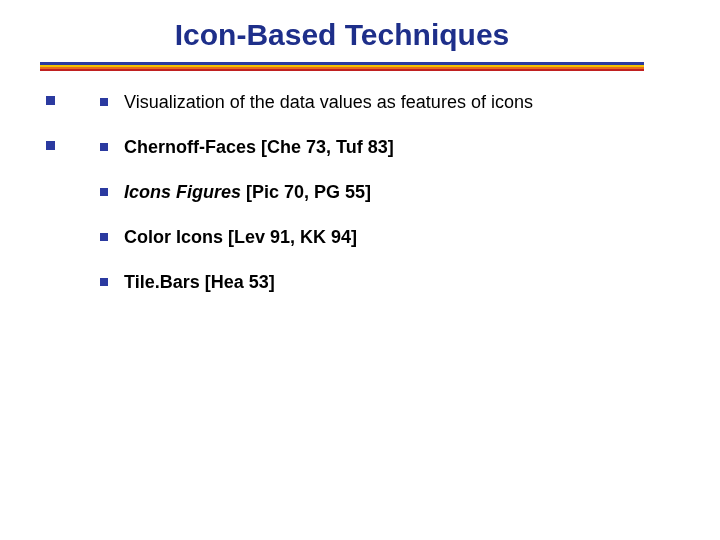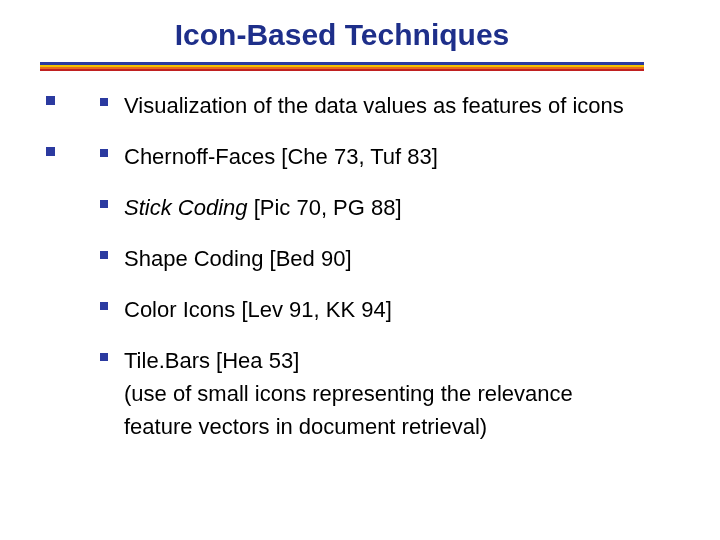--- a/index.html
+++ b/index.html
@@ -74,35 +74,35 @@
   }
   ul.level2 {
     list-style: none;
     padding: 0 0 0 30px;
     margin: 14px 0 0 0;
   }
   ul.level2 > li {
     position: relative;
     padding-left: 24px;
     margin: 0 0 18px 0;
-    font-size: 22px;
+    font-size: 18px;
     font-weight: normal;
     color: #000;
     line-height: 1.5;
   }
   ul.level2 > li::before {
     content: "";
     position: absolute;
     left: 0;
     top: 9px;
     width: 8px;
     height: 8px;
     background: #2b3aa0;
   }
-  .bold { font-weight: normal; }
+  .bold { font-weight: bold; }
   .italic { font-style: italic; }
 </style>
 </head>
 <body>
 
 <div class="slide">
   <h1 class="title">Icon-Based Techniques</h1>
 
   <div class="hr-wrap">
     <div class="hr-blue"></div>
@@ -120,29 +120,25 @@
         </li>
       </ul>
     </li>
 
     <li>
       <ul class="level2">
         <li>
           <span class="bold">Chernoff-Faces [Che 73, Tuf 83]</span>
         </li>
         <li>
-          <span class="bold italic">Stick Coding</span><span class="bold"> [Pic 70, PG 88]</span>
-        </li>
-        <li>
-          <span class="bold">Shape Coding [Bed 90]</span>
+          <span class="bold italic">Icons Figures</span><span class="bold"> [Pic 70, PG 55]</span>
         </li>
         <li>
           <span class="bold">Color Icons [Lev 91, KK 94]</span>
         </li>
         <li>
           <span class="bold">Tile.Bars [Hea 53]</span><br>
-          <span>(use of small icons representing the relevance feature vectors in document retrieval)</span>
         </li>
       </ul>
     </li>
 
   </ul>
 </div>
 
 </body></html>

